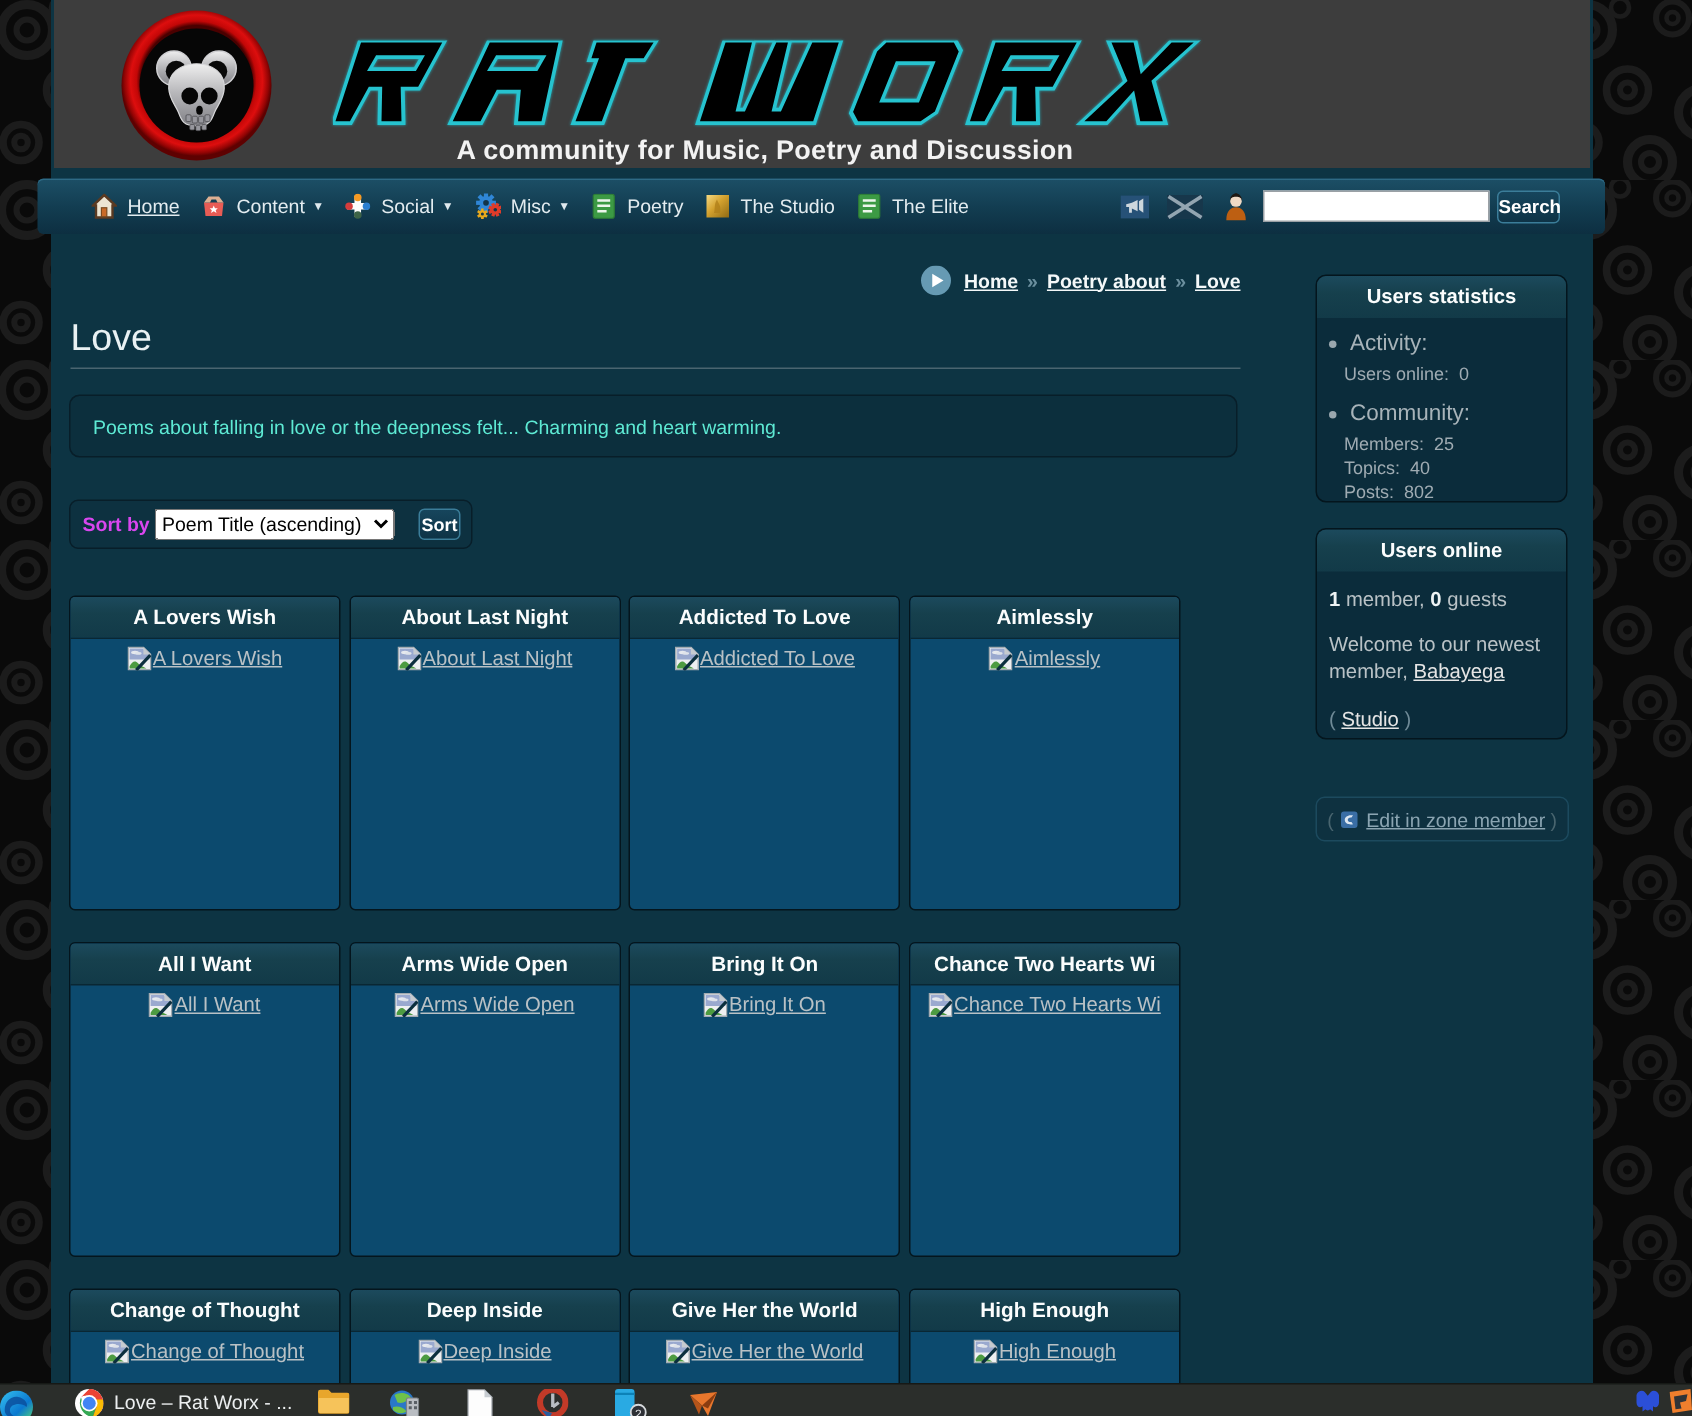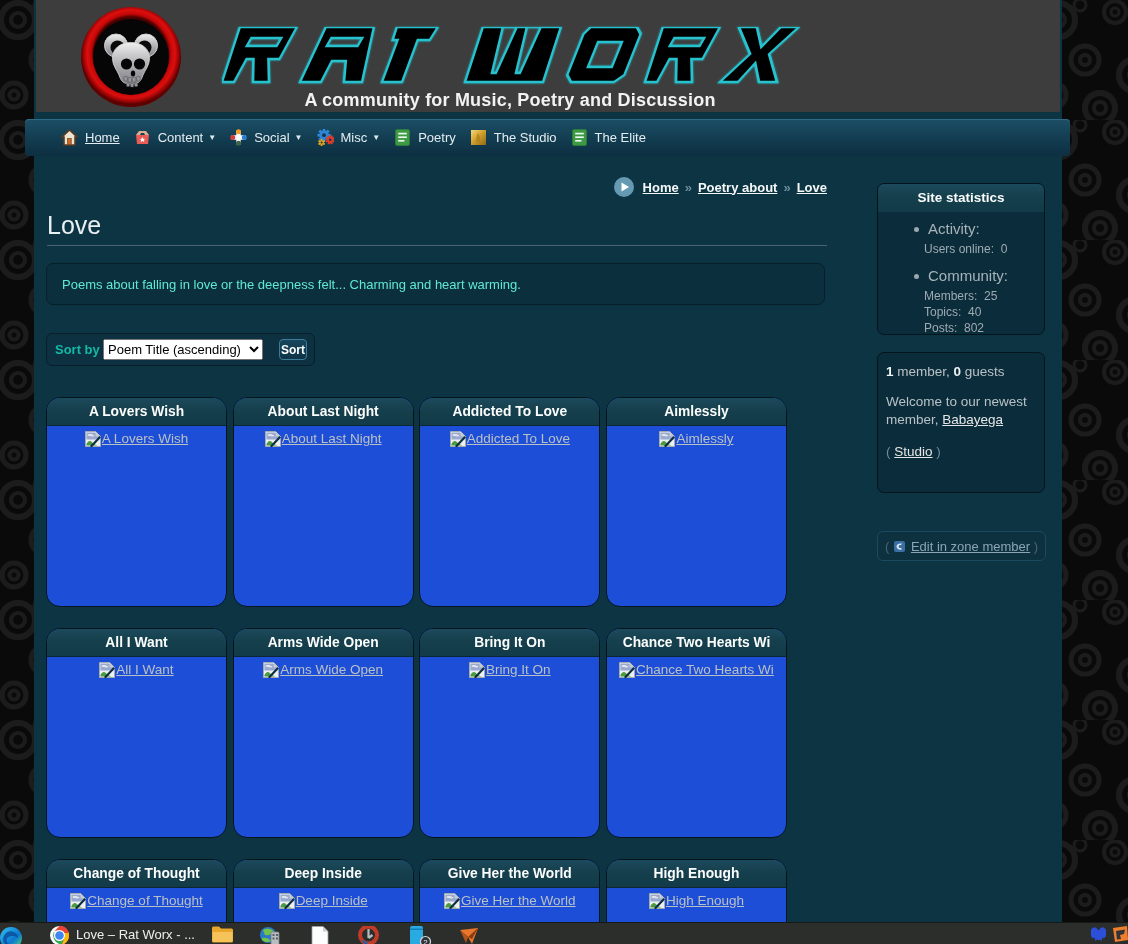--- a/index.html
+++ b/index.html
@@ -19,35 +19,35 @@
 .searchbtn{height:22px;width:42px;background:linear-gradient(#16455c,#0e3346);border:1px solid #3b7d99;border-radius:4px;color:#fff;font-size:12.5px;font-weight:bold;padding:0;font-family:"Liberation Sans",sans-serif;}
 .content{position:absolute;left:0;top:156px;width:1028px;}
 .crumb{position:absolute;right:235px;top:21px;white-space:nowrap;display:flex;align-items:center;color:#6b8f9e;font-size:13px;font-weight:bold;}
 .crumb a{color:#f4f8f9;text-decoration:underline;}
 .crumb .sep{margin:0 6px;font-size:13px;}
 h1.love{position:absolute;left:13px;top:55px;margin:0;color:#e9f1f3;font-size:25px;font-weight:normal;}
 .rule{position:absolute;left:13px;top:89px;width:780px;height:1px;background:#4a6570;}
 .descbox{position:absolute;left:12px;top:107px;width:777px;height:40px;background:#0c2f3d;border:1.5px solid #081e29;border-radius:7px;}
 .descbox span{position:absolute;left:15px;top:13px;font-size:13px;color:#5eead4;}
 .sortbox{position:absolute;left:12px;top:177px;width:267px;height:31px;background:#0d3140;border:1.5px solid #081e29;border-radius:6px;}
-.sortbox b{position:absolute;left:8px;top:8px;color:#14b8a6;font-size:13px;}
+.sortbox b{position:absolute;left:8px;top:8px;color:#d946ef;font-size:13px;}
 .sortbox select{position:absolute;left:56px;top:5px;width:160px;height:21px;font-size:13px;font-family:"Liberation Sans",sans-serif;}
 .sortbox .sbtn{position:absolute;left:232px;top:5px;height:21px;width:28px;background:linear-gradient(#16455c,#0e3346);border:1px solid #3b7d99;border-radius:4px;color:#fff;font-size:12px;font-weight:bold;padding:0;font-family:"Liberation Sans",sans-serif;}
 .grid{position:absolute;left:12px;top:241px;display:grid;grid-template-columns:repeat(4,181px);grid-auto-rows:210px;column-gap:5.67px;row-gap:21px;}
-.card{background:#1d4ed8;border:1.5px solid #04151d;border-radius:14px;overflow:hidden;}
+.card{background:#0c4a6e;border:1.5px solid #04151d;border-radius:4px;overflow:hidden;}
 .card .chead{height:27px;background:linear-gradient(#1c4a5d 0%,#16404d 40%,#123a48 100%);border-bottom:1px solid #0a2733;color:#fbfdfd;font-weight:bold;font-size:13.8px;text-align:center;line-height:27px;}
 .card .clink{margin-top:5px;text-align:center;font-size:13.5px;}
 .card .clink a{color:#b9c1c5;text-decoration:underline;}
 .card .clink svg{vertical-align:-4px;margin-right:1px;}
 .sidebar{position:absolute;left:843px;top:183px;width:169px;z-index:2;}
 .sbox{background:#0b2c3b;border:1.5px solid #04151d;border-radius:7px;overflow:hidden;}
 .sbox .shead{height:28px;background:linear-gradient(#1c4a5d 0%,#16404d 40%,#123a48 100%);color:#fbfdfd;font-weight:bold;font-size:13.5px;text-align:center;line-height:28px;}
 .stats{position:absolute;top:0;left:0;width:166px;height:150px;}
 .stats ul{margin:8px 0 0 0;padding-left:22px;color:#a7b3b9;font-size:15px;}
-.stats li{margin-bottom:2px;list-style:none;position:relative;margin-left:28px;}
+.stats li{margin-bottom:2px;list-style:none;position:relative;}
 .stats li::before{content:"";position:absolute;left:-14px;top:7px;width:5px;height:5px;border-radius:50%;background:#9aa7ae;}
 .stats .sub{color:#9fabb2;font-size:12px;margin:4px 0 10px -4px;line-height:16px;}
 .uonline{position:absolute;top:169px;left:0;width:166px;height:139px;color:#b9c2c6;font-size:13.5px;}
 .uonline .pad{padding:10px 8px 0 8px;line-height:18px;}
 .uonline b{color:#eef3f4;}
 .uonline a{color:#e5e5e5;}
 .zedit{position:absolute;top:348px;left:0;width:167px;height:28px;border:1px solid #1c4a5e;border-radius:6px;background:#0e3140;color:#7f9aa8;font-size:13px;display:flex;align-items:center;justify-content:center;}
 .zedit a{color:#8ba5b2;text-decoration:underline;margin-left:5px;}
 .taskbar{position:absolute;left:0;top:922px;width:1128px;height:22px;background:#2b2e2b;z-index:5;border-top:1px solid #161916;}
 .taskbar .ti{position:absolute;top:3px;}
@@ -236,20 +236,38 @@
       <span class="navitem"><svg class="ic" viewBox="0 0 17 17">
             <rect x="1.5" y="0.5" width="14" height="16" rx="1.5" fill="#3c9a44"></rect>
             <rect x="1.5" y="0.5" width="14" height="16" rx="1.5" fill="none" stroke="#2e7d35" stroke-width="0.8"></rect>
             <g stroke="#ecf6ec" stroke-width="1.7">
               <line x1="4.2" y1="4.6" x2="12.8" y2="4.6"></line>
               <line x1="4.2" y1="8.2" x2="12.8" y2="8.2"></line>
               <line x1="4.2" y1="11.8" x2="10.4" y2="11.8"></line>
             </g>
           </svg>The Elite</span>
     </div>
+    <div class="navright">
+      <svg width="19" height="18" viewBox="0 0 20 18" style="margin-right:12px">
+          <rect x="0" y="1" width="20" height="16" fill="#265177"></rect>
+          <path d="M12 4 L12 12 L8 10 L8 13 L6 13 L6 9 L4 9 L4 7 L8 6 Z" fill="#cdd6dd"></path>
+          <path d="M13 5 L16 3 L16 13 L13 11 Z" fill="#cdd6dd"></path>
+        </svg>
+      <svg width="24" height="16" viewBox="0 0 24 16" style="margin-right:13px">
+          <rect x="0" y="0" width="24" height="16" fill="#17374b"></rect>
+          <path d="M1 1 L23 15 M23 1 L1 15" stroke="#93a5b1" stroke-width="2.4"></path>
+        </svg>
+      <svg width="18" height="19" viewBox="0 0 18 19" style="margin-right:9px">
+          <path d="M2.5 19 C2.5 12 6 10.2 9 10.2 C12 10.2 15.5 12 15.5 19 Z" fill="#bd5f12"></path>
+          <circle cx="9" cy="6" r="3.9" fill="#efd9c4"></circle>
+          <path d="M5.1 6.2 C4.6 2.2 8 0.8 9 0.8 C10 0.8 13.4 2.2 12.9 6.2 C12.6 3.8 11.5 3.2 9 3.2 C6.5 3.2 5.4 3.8 5.1 6.2 Z" fill="#1e1813"></path>
+        </svg>
+      <input class="searchbox" type="text" style="">
+      <button class="searchbtn">Search</button>
+    </div>
   </div>
 
   <div class="content">
     <div class="crumb">
       <svg width="20" height="20" viewBox="0 0 20 20" style="margin-right:9px">
           <circle cx="10" cy="10" r="10" fill="#669ab3"></circle>
           <path d="M7.5 5.5 L15 10 L7.5 14.5 Z" fill="#fff"></path>
         </svg>
       <a href="#">Home</a>
         <span class="sep">»</span>
@@ -410,31 +428,32 @@
               <path d="M1.4 14.6 L1.4 13.2 C3.2 9.4 5.4 9.2 7 11.2 C8.6 13 10.6 13.6 12.6 14.6 Z" fill="#4d9b41"></path>
               <path d="M10.6 0.5 L15.5 5.4 H10.6 Z" fill="#c6cbd0"></path>
               <path d="M15.2 5.8 L5.8 15.8" stroke="#0c2f3e" stroke-width="2.1" fill="none"></path>
             </svg><a href="#">High Enough</a></div>
         </div>
     </div>
   </div>
 
   <div class="sidebar">
     <div class="sbox stats">
-      <div class="shead">Site statistics</div>
+      <div class="shead">Users statistics</div>
       <ul>
         <li>Activity:
           <div class="sub">Users online:&nbsp; 0</div>
         </li>
         <li>Community:
           <div class="sub">Members:&nbsp; 25<br>Topics:&nbsp; 40<br>Posts:&nbsp; 802</div>
         </li>
       </ul>
     </div>
     <div class="sbox uonline">
+      <div class="shead">Users online</div>
       <div class="pad">
         <div><b>1</b> member, <b>0</b> guests</div>
         <div style="margin-top:12px">Welcome to our newest member, <a href="#">Babayega</a></div>
         <div style="margin-top:14px"><span style="color:#6f8a97">(</span> <a href="#">Studio</a> <span style="color:#6f8a97">)</span></div>
       </div>
     </div>
     <div class="zedit"><span style="color:#49656f">(</span>&nbsp;<svg width="13" height="13" viewBox="0 0 13 13">
           <rect x="1" y="1" width="11" height="11" rx="2" fill="#3a6ea5"></rect>
           <path d="M9 3.5 C5 3 3.5 5 3.5 6.5 C3.5 9 6 10 9 9.5 L8 8 C6.5 8.2 5.5 7.5 5.5 6.5 C5.5 5.5 6.5 4.8 8 5 Z" fill="#dce6f0"></path>
         </svg><a href="#">Edit in zone member</a>&nbsp;<span style="color:#49656f">)</span></div>

